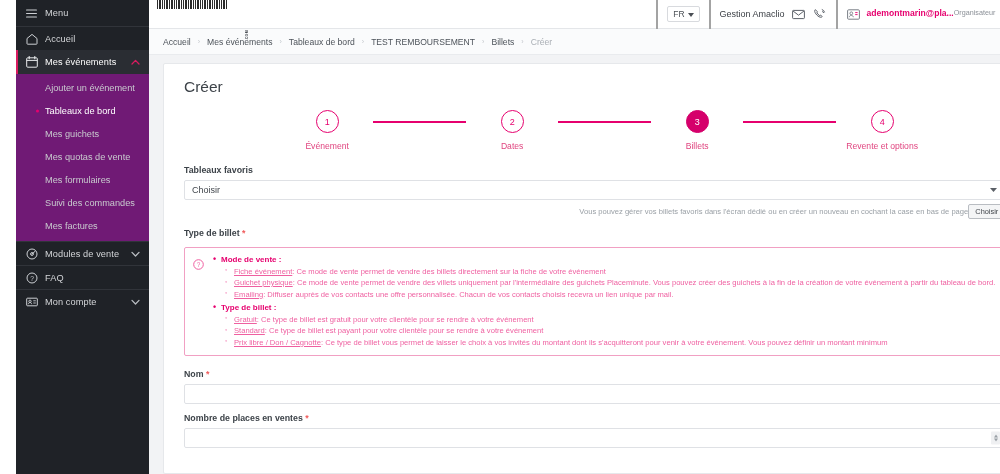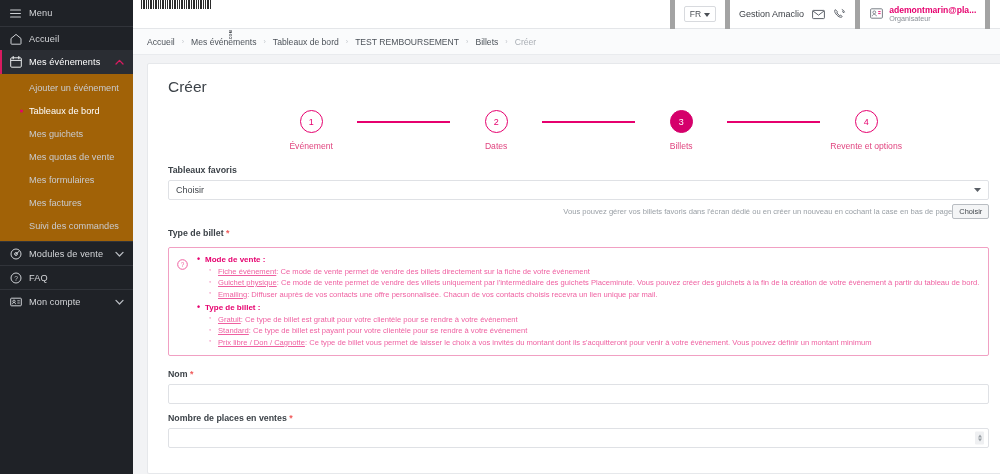--- a/index.html
+++ b/index.html
@@ -12,20 +12,21 @@
   #app { width: 1000px; height: 474px; display: flex; position: relative; }
 
   
   .sidebar {
     width: 133px; height: 474px;
     background: #1f2227;
     flex: 0 0 133px;
     color: #d4d6d9;
     font-size: 9.2px;
     overflow: hidden;
+    margin-left: 16px;
   }
   .sb-row {
     height: 24px;
     display: flex; align-items: center;
     padding: 0 9px;
     position: relative;
     cursor: pointer;
     white-space: nowrap;
   }
   .sb-row .ico {
@@ -42,21 +43,21 @@
   }
   .sb-menu { height: 26px; }
   .sb-divider-top { border-top: 1px solid #31343a; }
   .sb-active {
     background: #2a2d33;
     color: #ffffff;
   }
   .sb-active::before {
     content:""; position:absolute; left:0; top:0; bottom:0; width:2px; background:#d81b60;
   }
-  .sb-sub-wrap { background: #a16207; padding: 2px 0 4px 0; }
+  .sb-sub-wrap { background: #701a75; padding: 2px 0 4px 0; }
   .sb-sub {
     height: 23px; display:flex; align-items:center;
     padding-left: 29px; font-size: 9.2px; color:#c9cbcf; cursor:pointer;
     position:relative; white-space: nowrap;
   }
   .sb-sub.cur { color: #ffffff; }
   .sb-sub.cur .dot {
     position:absolute; left:20px; top:50%; transform:translateY(-50%);
     width:3px; height:3px; background:#e6006e; border-radius:50%;
   }
@@ -79,31 +80,31 @@
   .logo-dark { color:#3b3f45; }
   .logo-sq { width:3.5px; height:3.5px; background:#e6006e; margin-left:1px; align-self:flex-end; margin-bottom:1px;}
   .logo-com {
     font-size:3.6px; color:#3b3f45; font-weight:bold;
     writing-mode: vertical-rl; transform: rotate(180deg);
     margin-left:1px; letter-spacing:0.3px; align-self:flex-start;
   }
   .topbar-spacer { flex:1 1 auto; }
   .tb-seg {
     height:29px; display:flex; align-items:center; padding:0 9px;
-    border-left:5px solid #a3a3a3; gap:7px;
+    border-left:2px solid #a3a3a3; gap:7px;
   }
   .lang-btn {
     border:1px solid #d8dade; background:#fff; border-radius:2px;
     font-size:8.5px; color:#4a4f55; padding:2px 5px; cursor:pointer;
     display:flex; align-items:center; gap:3px; font-family:"Liberation Sans",sans-serif;
   }
   .tb-name { font-size:9px; color:#3b3f45; white-space:nowrap;text-align:right; }
   .tb-ico { width:14px; height:14px; display:inline-flex; align-items:center; justify-content:center; cursor:pointer; }
   .acct { display:flex; align-items:center; gap:6px; }
-  .acct-txt { display:flex; flex-direction:column; line-height:1.05; }
+  .acct-txt { display:flex; flex-direction:row; line-height:1.05;text-align:center; }
   .acct-mail { font-size:8.6px; font-weight:bold; color:#e6006e; white-space:nowrap; }
   .acct-role { font-size:7.2px; color:#8b9097; }
 
   
   .crumbbar {
     height: 26px; background:#fafbfc; display:flex; align-items:center;
     padding-left: 14px; border-bottom:1px solid #e9ebee; flex:0 0 26px;
   }
   .crumb { font-size:8.6px; color:#4d535a; cursor:pointer; white-space:nowrap; }
   .crumb.last { color:#a9aeb4; cursor:default; }
@@ -240,24 +241,24 @@
       <div class="sb-sub">
         <span>Mes guichets</span>
       </div>
       <div class="sb-sub">
         <span>Mes quotas de vente</span>
       </div>
       <div class="sb-sub">
         <span>Mes formulaires</span>
       </div>
       <div class="sb-sub">
+        <span>Suivi des commandes</span>
+      </div>
+      <div class="sb-sub">
         <span>Mes factures</span>
-      </div>
-      <div class="sb-sub">
-        <span>Suivi des commandes</span>
       </div>
     </div>
 
     <div class="sb-row sb-divider-top">
       <span class="ico">
         <svg width="12" height="12" viewBox="0 0 12 12">
             <circle cx="6" cy="6" r="5" fill="none" stroke="#cdd0d4" stroke-width="1"></circle>
             <path d="M6 6 L9.2 3.2" stroke="#cdd0d4" stroke-width="1" stroke-linecap="round"></path>
             <circle cx="6" cy="6" r="1.4" fill="none" stroke="#cdd0d4" stroke-width="1"></circle>
           </svg>

